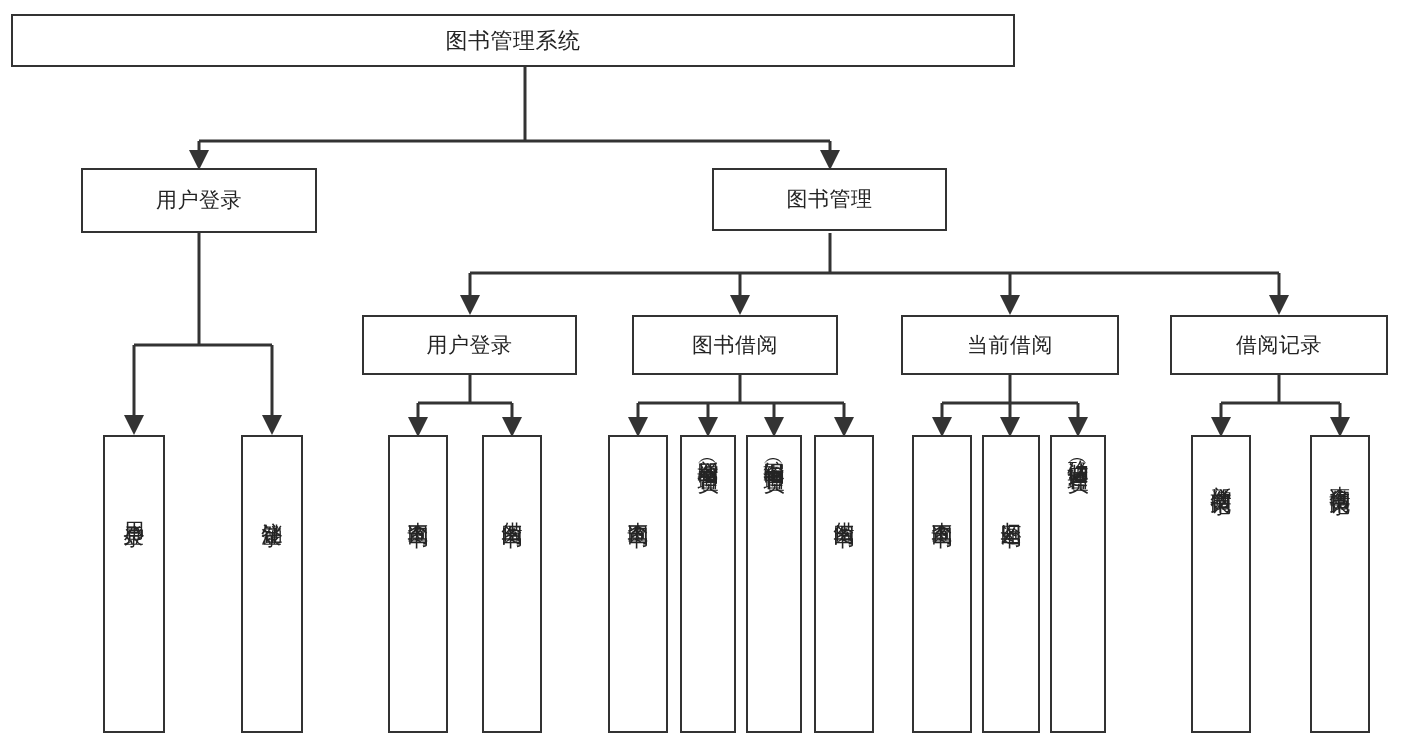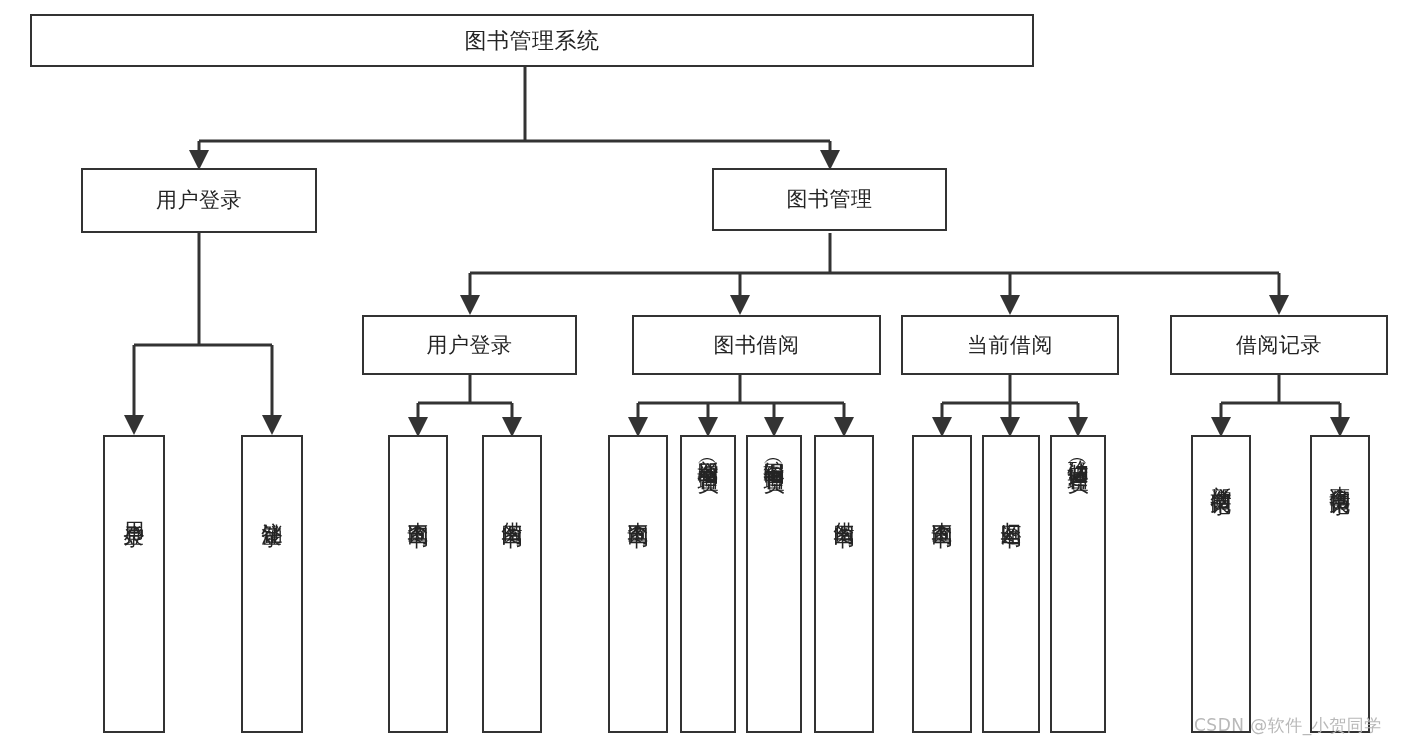--- a/index.html
+++ b/index.html
@@ -118,37 +118,37 @@
       <path d="M 1078 403 L 1078 427" marker-end="url(#arrow)"></path>
 
       <path d="M 1279 375 L 1279 403"></path>
       <path d="M 1221 403 L 1340 403"></path>
       <path d="M 1221 403 L 1221 427" marker-end="url(#arrow)"></path>
       <path d="M 1340 403 L 1340 427" marker-end="url(#arrow)"></path>
 
     </g>
   </svg>
 
-  <div class="node horiz root" style="left:30px; top:14px; width:1004px; height:53px;">
+  <div class="node horiz root" style="left:11px; top:14px; width:1004px; height:53px;">
     <span class="label">图书管理系统</span>
   </div>
 
   <div class="node horiz" style="left:81px; top:168px; width:236px; height:65px;">
     <span class="label">用户登录</span>
   </div>
 
   <div class="node horiz" style="left:712px; top:168px; width:235px; height:63px;">
     <span class="label">图书管理</span>
   </div>
 
   <div class="node horiz" style="left:362px; top:315px; width:215px; height:60px;">
     <span class="label">用户登录</span>
   </div>
 
-  <div class="node horiz" style="left:632px; top:315px; width:249px; height:60px;">
+  <div class="node horiz" style="left:632px; top:315px; width:206px; height:60px;">
     <span class="label">图书借阅</span>
   </div>
 
   <div class="node horiz" style="left:901px; top:315px; width:218px; height:60px;">
     <span class="label">当前借阅</span>
   </div>
 
   <div class="node horiz" style="left:1170px; top:315px; width:218px; height:60px;">
     <span class="label">借阅记录</span>
   </div>
@@ -198,15 +198,14 @@
   </div>
 
   <div class="node vert" style="left:1191px; top:435px; width:60px; height:298px; padding-top:32px;">
     <span class="label">新增借阅记录</span>
   </div>
 
   <div class="node vert" style="left:1310px; top:435px; width:60px; height:298px; padding-top:32px;">
     <span class="label">查询借阅记录</span>
   </div>
 
-  <div class="watermark" style="left:1194px; top:714px;">CSDN @软件_小贺同学</div>
 
 </div>
 
 </body></html>

